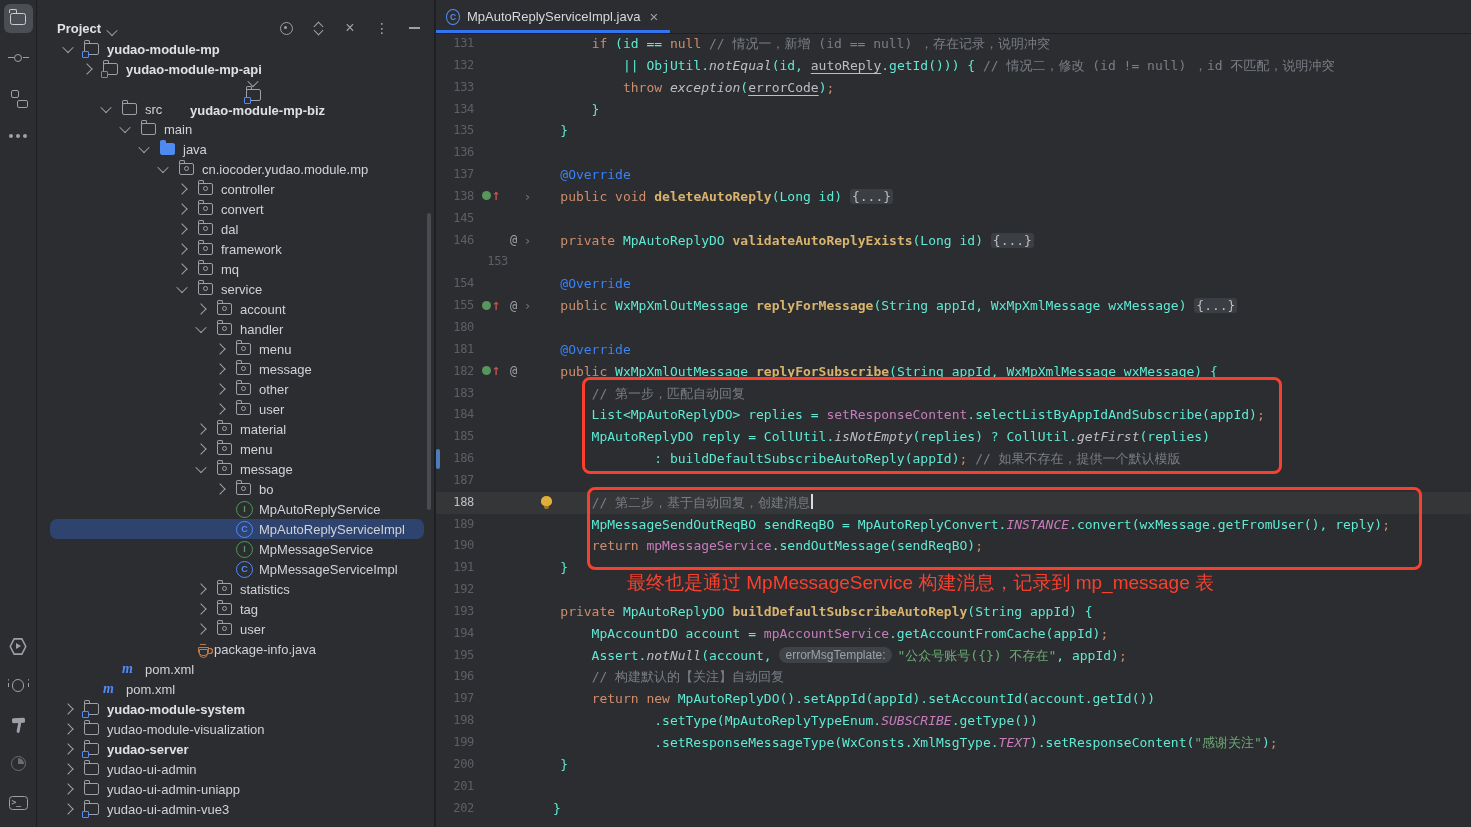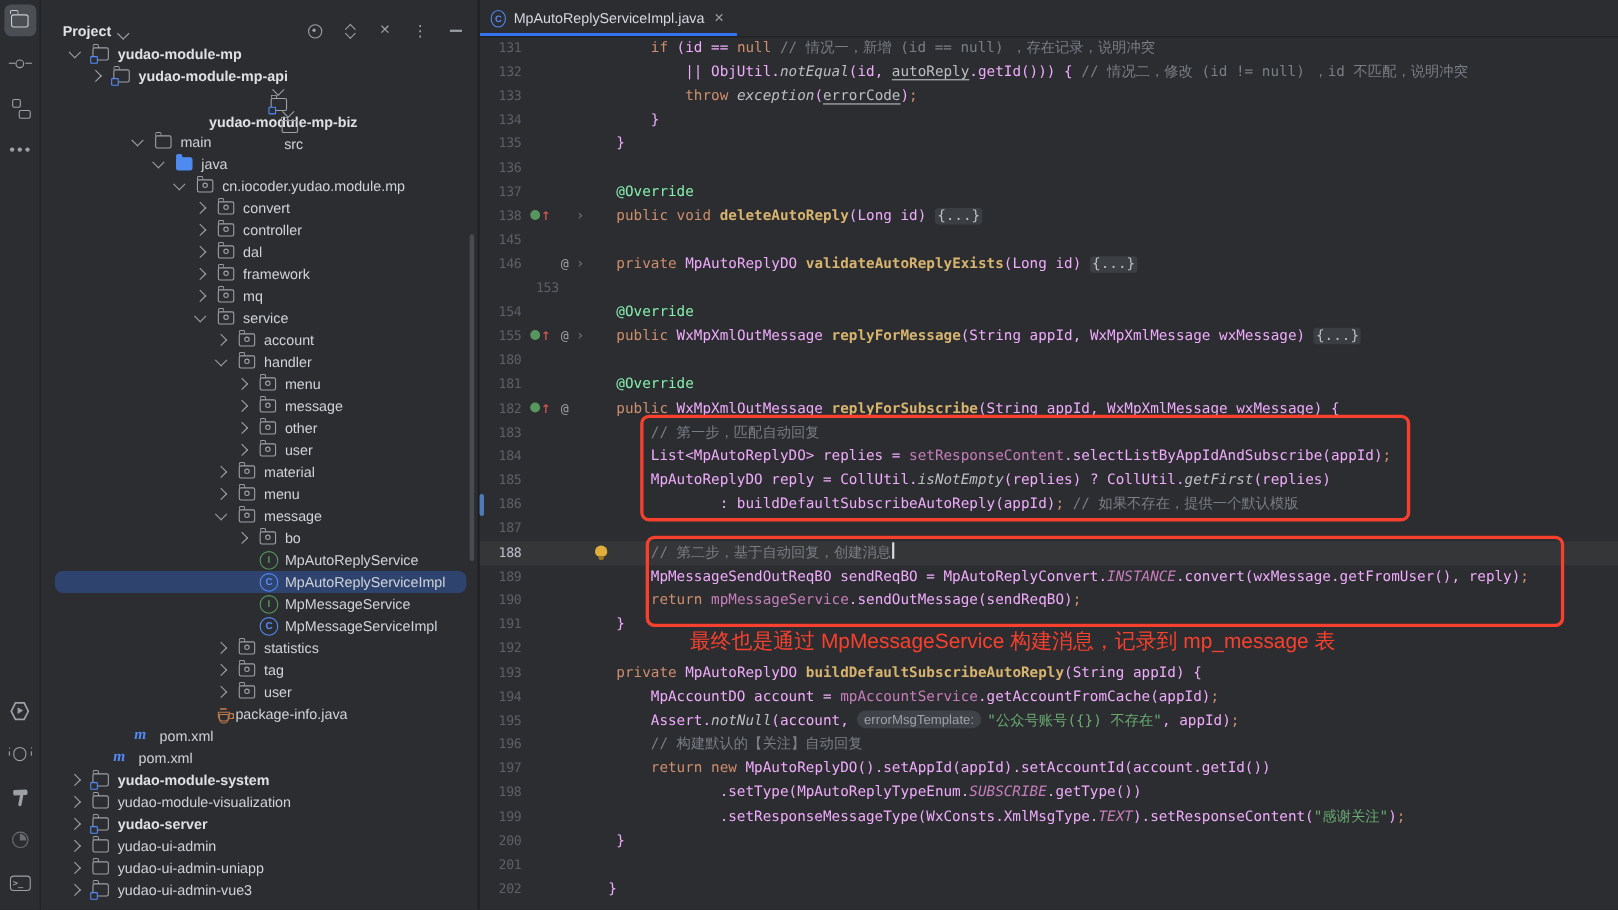--- a/index.html
+++ b/index.html
@@ -105,28 +105,28 @@
   .cl.cur .ln{color:#BCC0C6}
   .gic{position:absolute;left:46px;top:0;width:52px;height:100%;display:flex;align-items:center}
   .gs1{width:24px;display:flex;align-items:center}
   .gs2{width:15px;text-align:center}
   .gs3{width:13px;text-align:center}
   .gdot{width:9px;height:9px;border-radius:50%;background:#57965C;display:inline-block}
   .garr{color:#C75450;font-weight:bold;font-size:11px;font-family:"DejaVu Sans",sans-serif;margin-left:.5px}
   .gat{color:#9DA0A6;font-size:12px}
   .gfold{color:#70747A;font-size:13px;font-family:"DejaVu Sans",sans-serif}
   .ctext{display:block;padding-left:93px;color:#BCBEC4}
-  .d{color:#f0abfc}
+  .d{color:#5eead4}
   .k{color:#CF8E6D}
   .c{color:#7A7E85}
   .s{color:#6AAB73}
   .f{color:#C77DBB}
   .K{color:#C77DBB;font-style:italic}
   .m{color:#D8B46F;font-weight:bold}
-  .a{color:#86efac}
+  .a{color:#3b82f6}
   .i{font-style:italic}
   .u{text-decoration:underline;text-underline-offset:3px}
   .p{color:#CF8E6D}
   .F{background:#3B3E43;border-radius:3px;color:#BCBEC4;padding:0 2px}
   .H{display:inline-block;background:#3F4247;color:#9CA0A8;border-radius:8px;padding:0 6px;margin-right:6px;
      font:12px/16px "Liberation Sans",sans-serif;vertical-align:1px}
   .caret{display:inline-block;width:1.6px;height:15px;background:#D8DBE0;vertical-align:-2px;margin-left:1px}
   .chg{position:absolute;left:0;top:1px;bottom:1px;width:3.5px;background:#4D7CB8;border-radius:2px}
   .bulb{position:absolute;left:105px;top:4px;width:11px;height:10px;background:#E2AE3B;border-radius:50% 50% 40% 40%}
   .bulb::after{content:"";position:absolute;left:3px;top:10px;width:5px;height:3px;background:#9B7A22;border-radius:0 0 2px 2px}
@@ -213,21 +213,21 @@
       </span>
       <span class="row bold" style="padding-left: 44px; flex-direction: column;">
         <span class="chvslot">
           <span class="chv down"></span>
         </span>
         <span class="ti ti-module">
           <span class="tif"></span>
         </span>
         <span>yudao-module-mp-biz</span>
       </span>
-      <span class="row" style="padding-left: 63px; flex-direction: column;">
+      <span class="row" style="padding-left: 63px;">
         <span class="chvslot">
           <span class="chv down"></span>
         </span>
         <span class="ti ti-folder">
           <span class="tif"></span>
         </span>
         <span>src</span>
       </span>
       <span class="row" style="padding-left: 82px;">
         <span class="chvslot">
@@ -256,30 +256,30 @@
         </span>
         <span>cn.iocoder.yudao.module.mp</span>
       </span>
       <span class="row" style="padding-left: 139px;">
         <span class="chvslot">
           <span class="chv right"></span>
         </span>
         <span class="ti ti-package">
           <span class="tif"></span>
         </span>
+        <span>controller</span>
+      </span>
+      <span class="row" style="padding-left: 139px;">
+        <span class="chvslot">
+          <span class="chv right"></span>
+        </span>
+        <span class="ti ti-package">
+          <span class="tif"></span>
+        </span>
         <span>convert</span>
-      </span>
-      <span class="row" style="padding-left: 139px;">
-        <span class="chvslot">
-          <span class="chv right"></span>
-        </span>
-        <span class="ti ti-package">
-          <span class="tif"></span>
-        </span>
-        <span>controller</span>
       </span>
       <span class="row" style="padding-left: 139px;">
         <span class="chvslot">
           <span class="chv right"></span>
         </span>
         <span class="ti ti-package">
           <span class="tif"></span>
         </span>
         <span>dal</span>
       </span>

